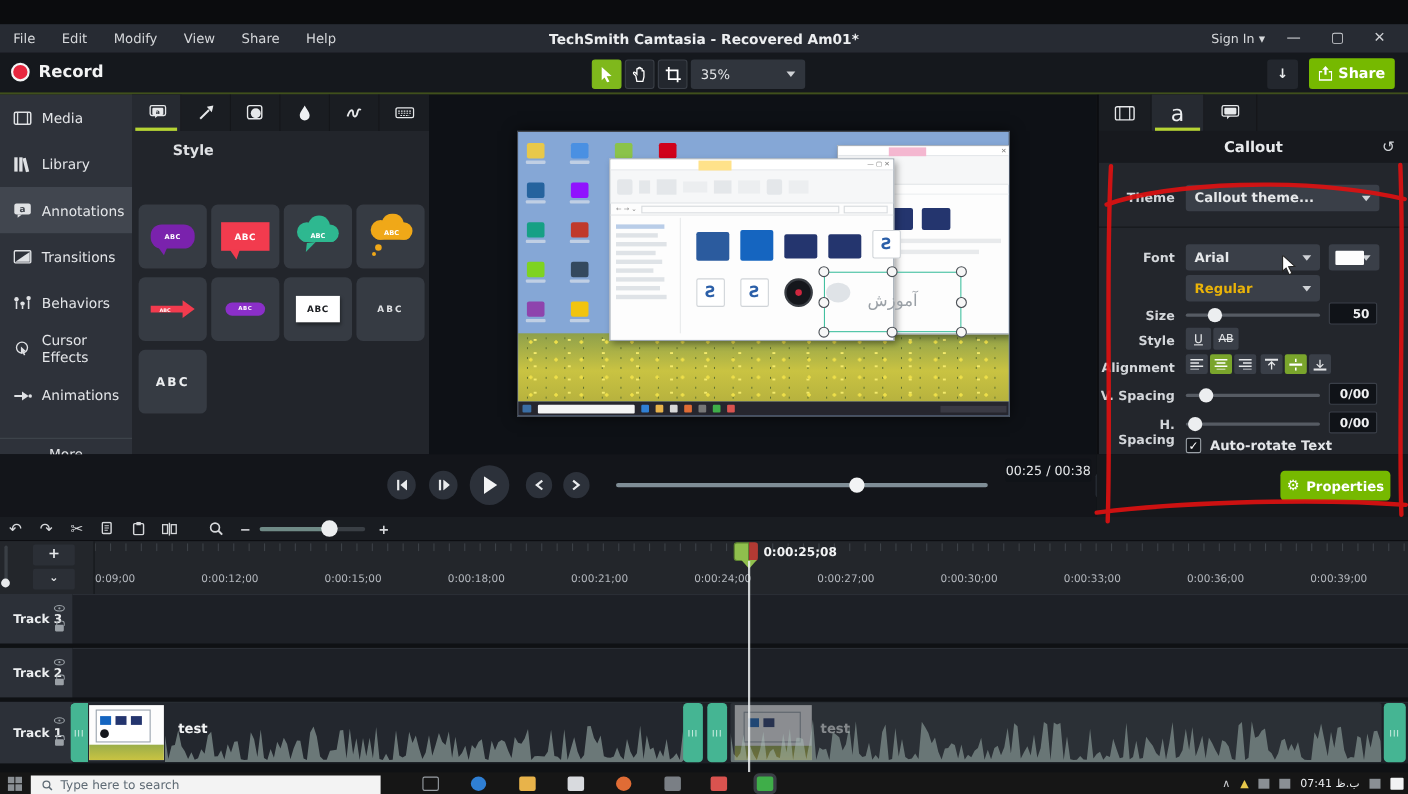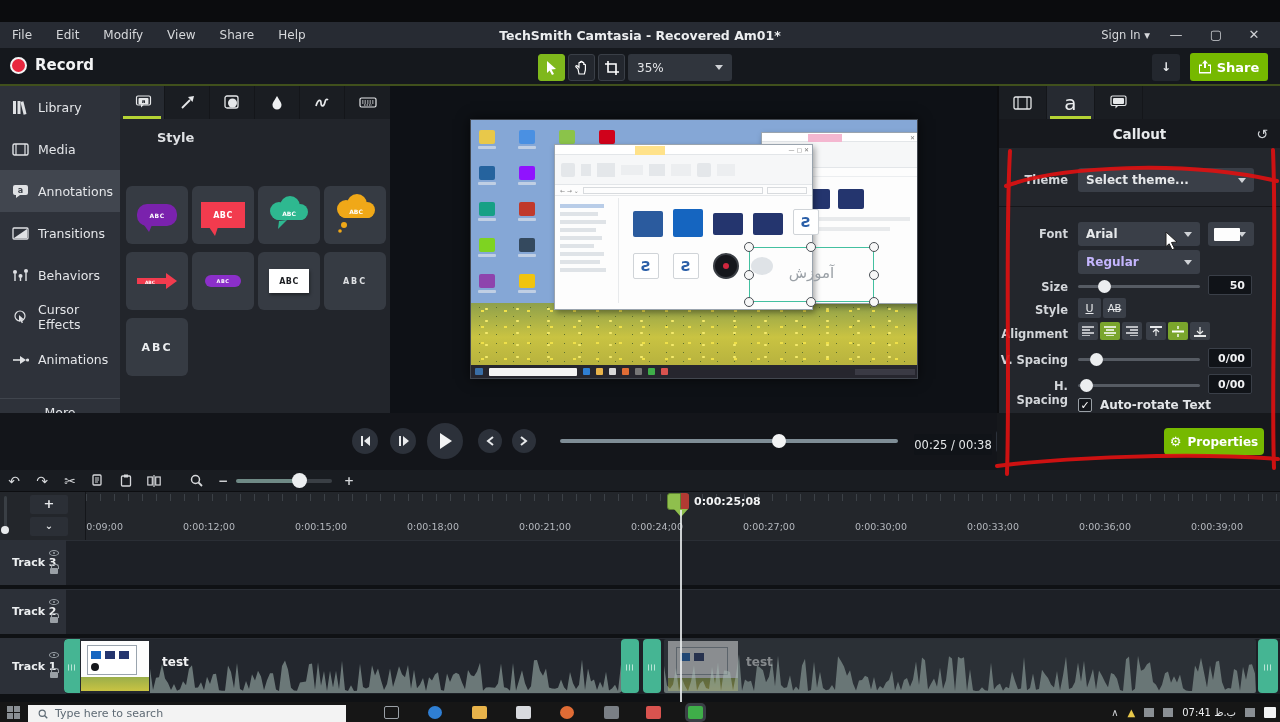--- a/index.html
+++ b/index.html
@@ -54,21 +54,21 @@
 .xwin{position:absolute;background:#fdfdfd;border:1px solid #9aa4ae;box-shadow:2px 3px 6px rgba(0,0,0,.35)}
 .fico{position:absolute;border-radius:2px}
 .selbox{position:absolute;left:278px;top:127px;width:125px;height:55px;border:1.5px solid #43c0a0}
 .hdl{position:absolute;width:10px;height:10px;border-radius:50%;background:#f7f7f7;border:1.5px solid #4a4f55}
 .seltext{position:absolute;width:100%;text-align:center;top:16px;font-size:15px;color:#9aa0a6}
 
 .bottomstrip{left:0;top:413px;width:997px;height:57px;background:#13151a}
 .pbtn{position:absolute;border-radius:50%;background:#2c313a;display:flex;align-items:center;justify-content:center}
 .scrub{position:absolute;left:560px;top:439px;width:338px;height:4px;background:#7f8d96;border-radius:2px}
 .scrubknob{position:absolute;left:772px;top:434px;width:14px;height:14px;border-radius:50%;background:#f2f3f4}
-.timebox{position:absolute;left:914px;top:434px;width:78px;height:21px;background:#101318;border-radius:2px;display:flex;align-items:center;justify-content:center;font-size:11.5px;color:#e6e8ea}
+.timebox{position:absolute;left:914px;top:417px;width:78px;height:21px;background:#101318;border-radius:2px;display:flex;align-items:center;justify-content:center;font-size:11.5px;color:#e6e8ea}
 .fpsbox{position:absolute;left:996px;top:431px;width:44px;height:21px;background:#2c313a;border-radius:2px;display:flex;align-items:center;justify-content:center;font-size:11.5px;color:#dadce0}
 
 .props{left:997px;top:86px;width:283px;height:327px;background:#23262c;border-left:2px solid #0c0d10}
 .props-footer{left:997px;top:413px;width:283px;height:57px;background:#16181c}
 .prow{position:absolute;display:flex;align-items:center}
 .plabel{position:absolute;font-weight:bold;font-size:11.5px;color:#d3d6da;text-align:right;width:68px}
 .pselect{position:absolute;background:#3a3f48;border-radius:3px;height:24px;display:flex;align-items:center;justify-content:space-between;padding:0 8px;font-size:12px;font-weight:bold;color:#e6e8ea}
 .slider{position:absolute;height:3px;background:#565b63;border-radius:2px}
 .sknob{position:absolute;width:13px;height:13px;border-radius:50%;background:#eceef0;top:-5px}
 .valbox{position:absolute;width:44px;height:20px;background:#101318;border:1px solid #3a3f48;border-radius:2px;display:flex;align-items:center;justify-content:flex-end;padding-right:6px;font-size:11px;font-weight:bold;color:#f0f1f3}
@@ -155,32 +155,32 @@
   <div class="sharebtn">
     <svg class="ic" width="12" height="14" viewBox="0 0 12 14">
         <path d="M6,0 L9,3.5 H7 V8 H5 V3.5 H3 Z M1,6 V12 H11 V6 H9 V4.5 H12.5 V13.5 H-0.5 V4.5 H3 V6 Z" fill="#fff"></path>
       </svg>
     <span>Share</span>
   </div>
 
   <div class="abs sidebar">
     <div class="side-item">
       <svg class="sicon" viewBox="0 0 17 15">
+          <rect x="1" y="2" width="15" height="11" rx="1.5" fill="none" stroke="#dfe1e4" stroke-width="1.4"></rect>
+          <path d="M4,2 V13 M13,2 V13" stroke="#dfe1e4" stroke-width="1.2"></path>
+        </svg>
+      <span>Media</span>
+    </div>
+    <div class="side-item">
+      <svg class="sicon" viewBox="0 0 17 15">
           <rect x="1" y="1" width="3" height="13" fill="#dfe1e4"></rect>
           <rect x="5.5" y="1" width="3" height="13" fill="#dfe1e4"></rect>
           <rect x="10" y="1.5" width="3" height="13" fill="#dfe1e4" transform="rotate(-14 11.5 8)"></rect>
         </svg>
       <span>Library</span>
-    </div>
-    <div class="side-item">
-      <svg class="sicon" viewBox="0 0 17 15">
-          <rect x="1" y="2" width="15" height="11" rx="1.5" fill="none" stroke="#dfe1e4" stroke-width="1.4"></rect>
-          <path d="M4,2 V13 M13,2 V13" stroke="#dfe1e4" stroke-width="1.2"></path>
-        </svg>
-      <span>Media</span>
     </div>
     <div class="side-item sel">
       <svg class="sicon" viewBox="0 0 17 15">
           <rect x="1" y="1" width="15" height="10" rx="2" fill="#dfe1e4"></rect>
           <path d="M4,11 L4,14 L8,11 Z" fill="#dfe1e4"></path>
           <text x="8.5" y="8.6" font-size="8" font-weight="bold" fill="#3e434b" text-anchor="middle">a</text>
         </svg>
       <span>Annotations</span>
     </div>
     <div class="side-item">
@@ -495,35 +495,35 @@
           </svg>
       </div>
     </div>
     <div class="ptitle" style="position:relative">
       <span>Callout</span>
       <span style="position:absolute;right:12px;font-size:14px;color:#cfd2d6;font-weight:normal">↺</span>
     </div>
   </div>
   <span class="plabel" style="left:1000px;top:173px">Theme</span>
   <div class="pselect" style="left:1078px;top:168px;width:176px">
-    <span>Select theme...</span>
+    <span>Callout theme...</span>
       <span class="caret"></span>
   </div>
   <div class="abs" style="left:999px;top:206px;width:281px;height:1px;background:#15171b"></div>
   <span class="plabel" style="left:1000px;top:227px">Font</span>
   <div class="pselect" style="left:1078px;top:222px;width:122px">
     <span>Arial</span>
       <span class="caret"></span>
   </div>
   <div class="pselect" style="left:1208px;top:222px;width:46px;justify-content:flex-end;gap:5px">
     <span style="position:absolute;left:6px;width:26px;height:13px;background:#fdfdfd;border-radius:1px"></span>
       <span class="caret"></span>
   </div>
   <div class="pselect" style="left:1078px;top:250px;width:122px">
-    <span style="color:#c4b5fd">Regular</span>
+    <span style="color:#eab308">Regular</span>
       <span class="caret"></span>
   </div>
   <span class="plabel" style="left:1000px;top:280px">Size</span>
   <div class="slider" style="left:1078px;top:285px;width:122px">
     <span class="sknob" style="left:20px"></span>
   </div>
   <div class="valbox" style="left:1208px;top:275px">50</div>
   <span class="plabel" style="left:1000px;top:303px">Style</span>
   <div class="prow" style="left:1078px;top:298px;gap:2px">
     <span class="stybtn" style="text-decoration:underline">U</span>

